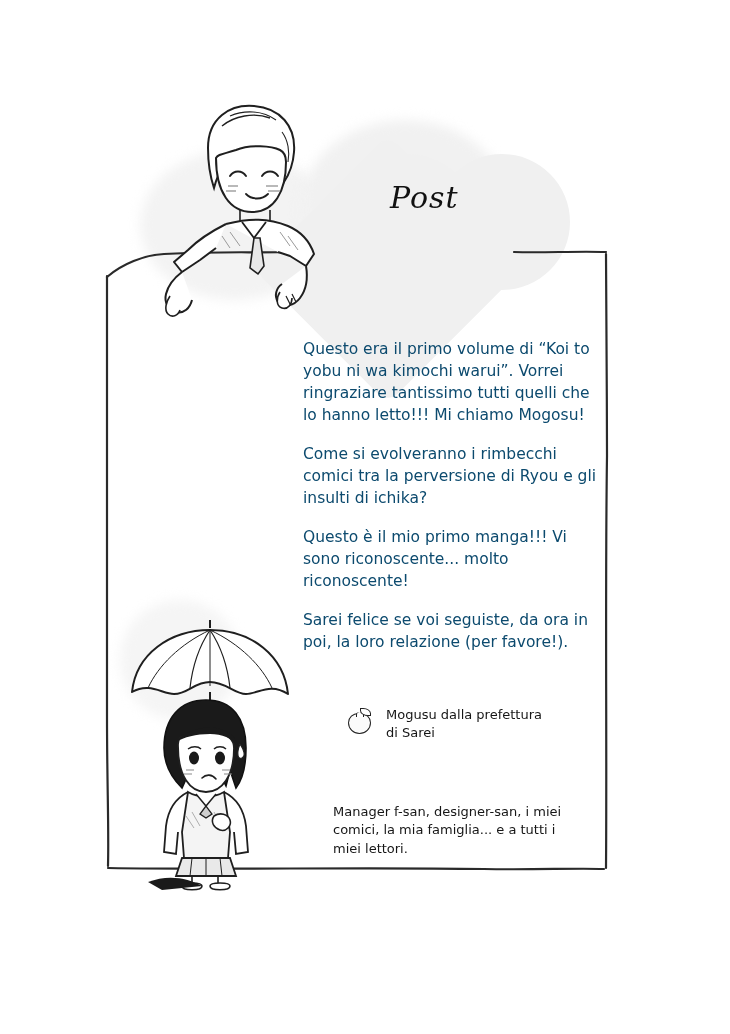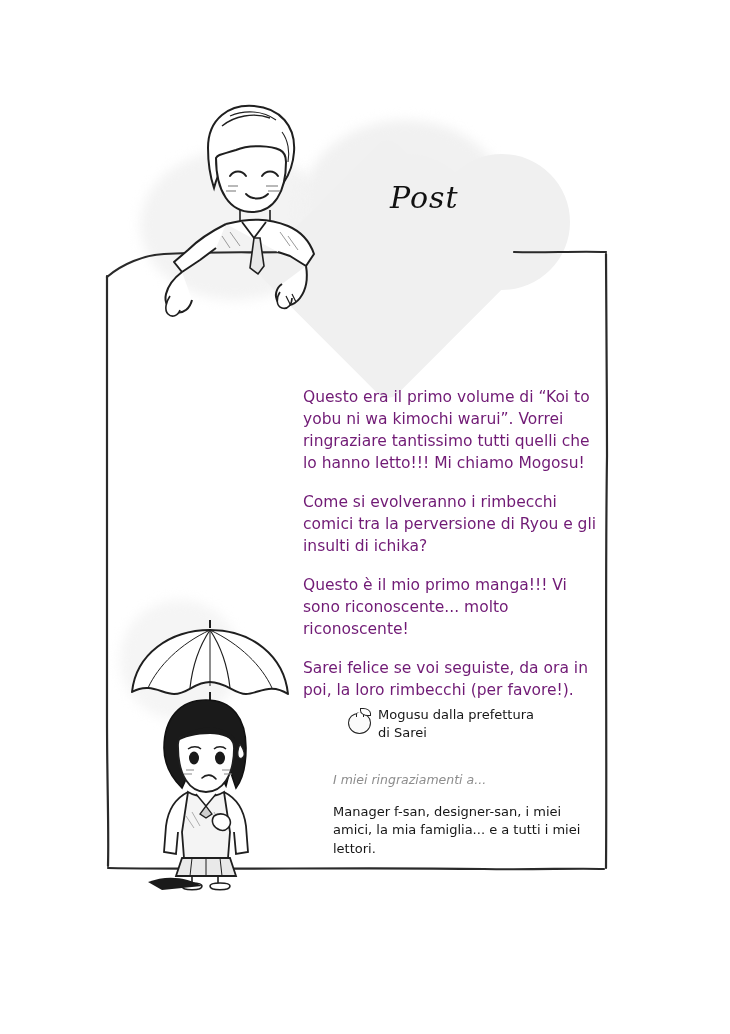--- a/index.html
+++ b/index.html
@@ -89,34 +89,33 @@
 
   
   .body-text {
     position: absolute;
     left: 303px;
     top: 338px;
     width: 300px;
     font-family: "DejaVu Sans", sans-serif;
     font-size: 15.5px;
     line-height: 1.42;
-    color: #701a75;
-    margin-top: 48px;
+    color: #0c4a6e;
   }
   .body-text p { margin: 0 0 17px 0; }
 
   
   .signature {
     position: absolute;
     left: 348px;
     top: 706px;
     width: 250px;
     display: flex;
     align-items: flex-start;
-    gap: 8px;
+    gap: 16px;
   }
   .apple {
     position: relative;
     width: 22px;
     height: 24px;
     flex: 0 0 22px;
     margin-top: 2px;
   }
   .apple .fruit {
     position: absolute;
@@ -318,31 +317,30 @@
   </div>
 
   <div class="title">
     <span>Post</span>
   </div>
 
   <div class="body-text">
     <p>Questo era il primo volume di “Koi to yobu ni wa kimochi warui”. Vorrei ringraziare tantissimo tutti quelli che lo hanno letto!!! Mi chiamo Mogosu!</p>
     <p>Come si evolveranno i rimbecchi comici tra la perversione di Ryou e gli insulti di ichika?</p>
     <p>Questo è il mio primo manga!!! Vi sono  riconoscente... molto riconoscente!</p>
-    <p>Sarei  felice se voi  seguiste, da ora in poi, la loro rimbecchi (per favore!).</p>
+    <p>Sarei  felice se voi  seguiste, da ora in poi, la loro relazione (per favore!).</p>
   </div>
 
   <div class="signature">
     <div class="apple">
       <div class="fruit"></div>
       <div class="notch"></div>
       <div class="leaf"></div>
     </div>
     <div class="sig-text">
       <div>Mogusu dalla prefettura</div>
       <div>di Sarei</div>
     </div>
   </div>
 
-  <div class="thanks-head">I miei ringraziamenti a...</div>
-  <div class="thanks-body">Manager f-san, designer-san, i miei amici, la mia famiglia... e a tutti i miei lettori.</div>
+  <div class="thanks-body">Manager f-san, designer-san, i miei comici, la mia famiglia... e a tutti i miei lettori.</div>
 
 </div>
 
 </body></html>

